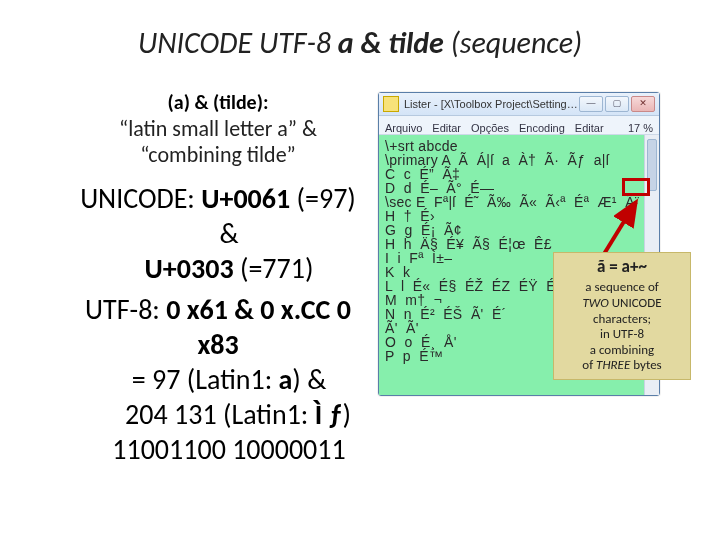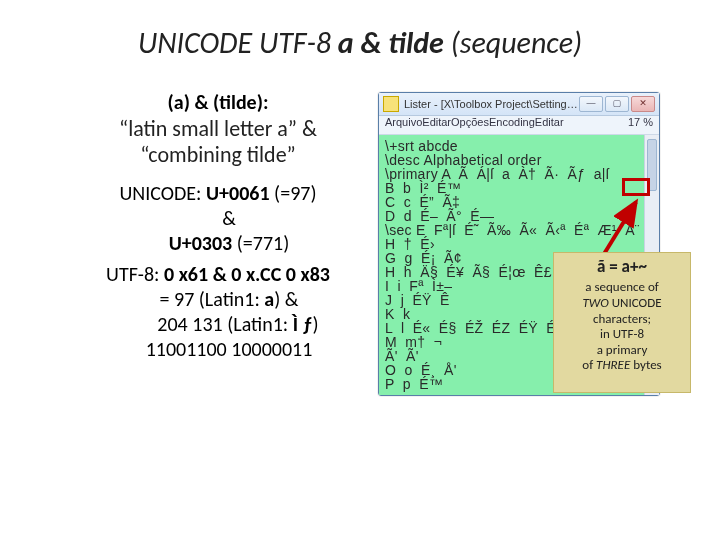--- a/index.html
+++ b/index.html
@@ -32,21 +32,21 @@
   
   .left {
     position: absolute;
     top: 90px;
     left: 78px;
     width: 280px;
     text-align: center;
   }
   .sub { font-size: 20px; font-weight: 700; margin-bottom: 2px; }
   .names { font-size: 22px; color: #222; line-height: 1.2; margin-bottom: 12px; }
-  .codeblock { font-size: 20px; line-height: 1.25; }
+  .codeblock { font-size: 28px; line-height: 1.25; }
   .codeblock .label { color: #000; }
   .codeblock .b { font-weight: 700; }
   .codeblock .indent1 { padding-left: 22px; display: block; }
   .codeblock .indent2 { padding-left: 40px; display: block; }
   .spacer { height: 6px; }
 
   
   .lister {
     position: absolute;
     top: 92px;
@@ -84,24 +84,25 @@
     background: linear-gradient(#f3f7fc,#dbe8f6);
     font-size: 9px; line-height: 13px; text-align: center;
     color: #556;
   }
   .winbtn.close { background: linear-gradient(#f7d9d9,#eab6b6); border-color:#c98989; color:#703030; }
   .lister-menu {
     height: 18px;
     background: #eef4fb;
     border-bottom: 1px solid #cdd9e8;
     display: flex;
-    align-items: flex-start;
+    align-items: flex-end;
     font-size: 11px;
     color: #334;
     padding-left: 6px;
+    gap: 10px;
   }
   .lister-menu .pct { margin-left: auto; padding-right: 6px; }
   .lister-body {
     position: relative;
     height: 260px;
     background: #86efac;
     font-family: Liberation Sans, sans-serif;
     font-size: 14px;
     color: #2a2a2a;
     padding: 4px 6px 4px 6px;
@@ -138,21 +139,21 @@
   .arrow svg { width: 100%; height: 100%; }
 
   
   .annot {
     position: absolute;
     top: 252px;
     left: 553px;
     width: 124px;
     background: #e2d9a0;
     border: 1px solid #c7b86a;
-    padding: 4px 6px 19px 6px;
+    padding: 4px 6px 6px 6px;
     font-size: 13px;
     text-align: center;
     line-height: 1.2;
     color: #222;
   }
   .annot .big { font-size: 17px; font-weight: 600; margin-bottom: 2px; }
   .annot .em { font-style: italic; }
 </style>
 </head>
 <body>
@@ -200,34 +201,32 @@
     <div class="lister-menu">
       <span>Arquivo</span>
       <span>Editar</span>
       <span>Opções</span>
       <span>Encoding</span>
       <span>Editar</span>
       <span class="pct">17 %</span>
     </div>
     <div class="lister-body">
       <div class="line">\+srt abcde</div>
-      <div class="line">\desc Alphabetical order</div>
       <div class="line">\primary A  Ã  Á|ſ  a  À†  Ã·  Ãƒ  a|ſ</div>
-      <div class="line">B  b  Ì²  É™</div>
       <div class="line">C  c  É”  Ã‡</div>
       <div class="line">D  d  É–  Ã°  É—</div>
       <div class="line">\sec E  Fª|ſ  É˜  Ã‰  Ã«  Ã‹ª  Éª  Æ¹  Ã¨</div>
       <div class="line">H  †  É›</div>
       <div class="line">G  g  É¡  Ã¢</div>
       <div class="line">H  h  Ä§  É¥  Ã§  É¦œ  Ê£</div>
       <div class="line">I  i  Fª  Ì±–</div>
-      <div class="line">J  j  ÉŸ  Ê</div>
       <div class="line">K  k</div>
       <div class="line">L  l  É«  É§  ÉŽ  ÉZ  ÉŸ  É°</div>
       <div class="line">M  m†  ¬</div>
+      <div class="line">N  n  É²  ÉŠ  Ã'  É´</div>
       <div class="line">Ã'  Ã'</div>
       <div class="line">O  o  É¸  Å'</div>
       <div class="line">P  p  É™</div>
       <div class="scroll">
           <div class="thumb"></div>
         </div>
     </div>
   </div>
 
   <div class="redbox"></div>
@@ -245,18 +244,18 @@
 
   <div class="annot">
     <div class="big">ã  =  a+~</div>
     <div>
       <span>a sequence of</span><br>
       <span class="em">TWO</span><span> UNICODE</span><br>
       <span>characters;</span>
     </div>
     <div>
       <span>in UTF-8</span><br>
-      <span>a primary</span><br>
+      <span>a combining</span><br>
       <span>of </span><span class="em">THREE</span><span> bytes</span>
     </div>
   </div>
 
 </div>
 
 </body></html>

